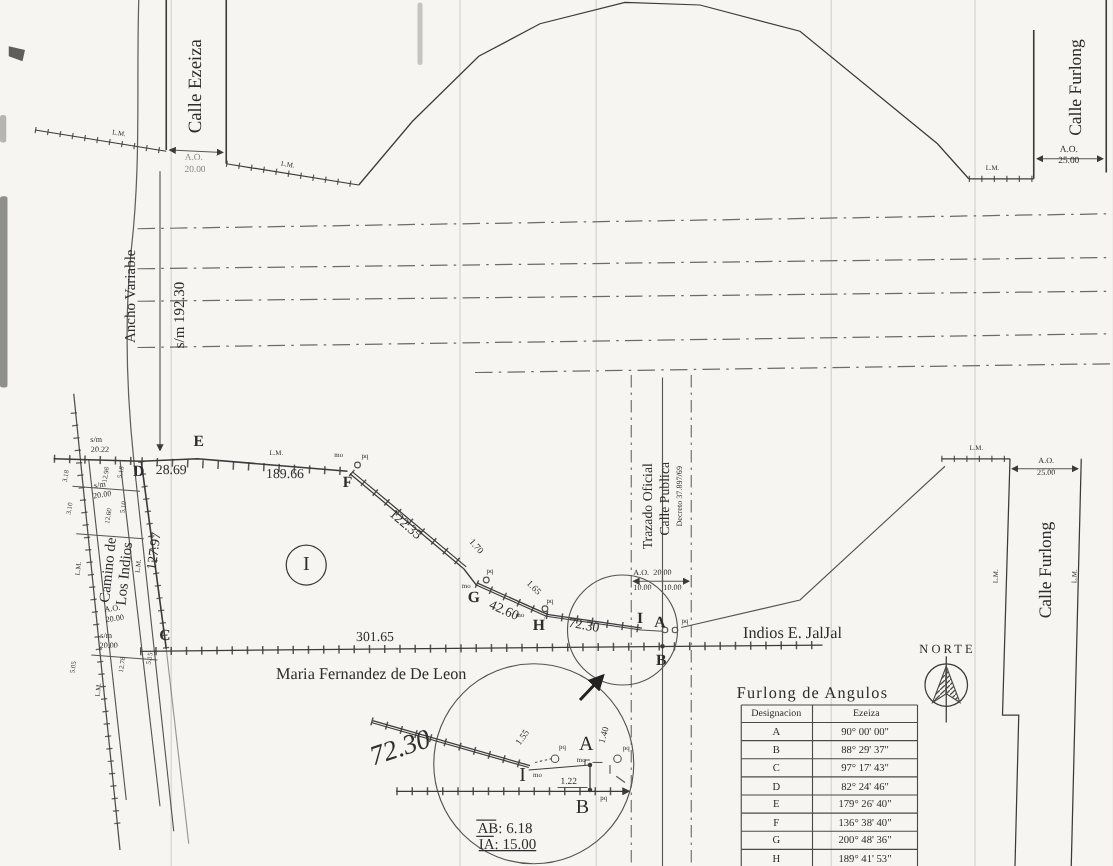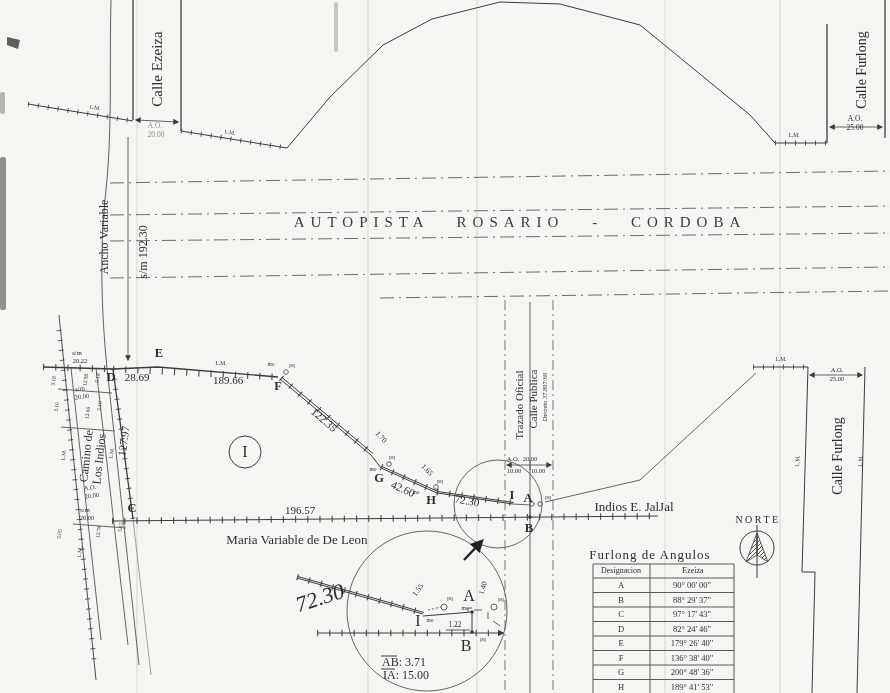--- a/index.html
+++ b/index.html
@@ -223,21 +223,20 @@
   <div class="t f7 faded" style="left:156px;top:135px;">20.00</div>
 
   <div class="t f14" style="left:862px;top:70px;transform:translate(-50%,-50%) rotate(-90deg);">Calle Furlong</div>
   <div class="t f7" style="left:855px;top:119px;">A.O.</div>
   <div class="t f7" style="left:855px;top:128px;">25.00</div>
 
   <div class="t f5" style="left:95px;top:108px;transform:translate(-50%,-50%) rotate(8deg);">L.M.</div>
   <div class="t f5" style="left:230px;top:133px;transform:translate(-50%,-50%) rotate(9deg);">L.M.</div>
   <div class="t f5" style="left:794px;top:136px;">L.M.</div>
 
-  <div class="t f15 title" style="left:520px;top:222px;">AUTOPISTA ROSARIO - CORDOBA</div>
   <div class="t f12" style="left:104px;top:237px;transform:translate(-50%,-50%) rotate(-90deg);">Ancho Variable</div>
   <div class="t f12" style="left:143px;top:252px;transform:translate(-50%,-50%) rotate(-90deg);">s/m 192.30</div>
 
   <div class="t f6" style="left:77px;top:353px;">s/m</div>
   <div class="t f6" style="left:80px;top:361px;">20.22</div>
   <div class="t f6" style="left:80px;top:389px;transform:translate(-50%,-50%) rotate(-8deg);">s/m</div>
   <div class="t f6" style="left:82px;top:397px;transform:translate(-50%,-50%) rotate(-8deg);">20.00</div>
   <div class="t f12" style="left:86px;top:456px;transform:translate(-50%,-50%) rotate(-84deg);">Camino de</div>
   <div class="t f12" style="left:99px;top:459px;transform:translate(-50%,-50%) rotate(-84deg);">Los Indios</div>
   <div class="t f6" style="left:90px;top:488px;transform:translate(-50%,-50%) rotate(-8deg);">A.O.</div>
@@ -276,26 +275,26 @@
   <div class="t f7" style="left:427px;top:470px;transform:translate(-50%,-50%) rotate(45deg);">1.65</div>
   <div class="t f5" style="left:440px;top:482px;">pq</div>
   <div class="t f5" style="left:416px;top:493px;">mo</div>
   <div class="t pt" style="left:431px;top:500px;">H</div>
   <div class="t f11" style="left:467px;top:501px;transform:translate(-50%,-50%) rotate(10deg);">72.30</div>
   <div class="t pt" style="left:512px;top:495px;">I</div>
   <div class="t pt" style="left:528px;top:498px;">A</div>
   <div class="t pt" style="left:529px;top:528px;">B</div>
   <div class="t f5" style="left:548px;top:498px;">pq</div>
   <div class="t pt" style="left:132px;top:508px;">C</div>
-  <div class="t f11" style="left:300px;top:510px;">196.57</div>
+  <div class="t f11" style="left:300px;top:510px;">301.65</div>
   <div class="t f11" style="left:124px;top:441px;transform:translate(-50%,-50%) rotate(-82deg);">127.97</div>
 
   <div class="t f16" style="left:245px;top:452px;">I</div>
 
-  <div class="t f13" style="left:297px;top:539px;">Maria Variable de De Leon</div>
+  <div class="t f13" style="left:297px;top:539px;">Maria Fernandez de De Leon</div>
   <div class="t f13" style="left:634px;top:506px;">Indios E. JalJal</div>
 
   <div class="t f11" style="left:519px;top:405px;transform:translate(-50%,-50%) rotate(-90deg);">Trazado Oficial</div>
   <div class="t f11" style="left:533px;top:399px;transform:translate(-50%,-50%) rotate(-90deg);">Calle Publica</div>
   <div class="t f6" style="left:545px;top:397px;transform:translate(-50%,-50%) rotate(-90deg);">Decreto 37.897/69</div>
   <div class="t f6" style="left:513px;top:459px;">A.O.</div>
   <div class="t f6" style="left:530px;top:459px;">20.00</div>
   <div class="t f6" style="left:514px;top:471px;">10.00</div>
   <div class="t f6" style="left:538px;top:471px;">10.00</div>
 
@@ -313,22 +312,22 @@
   <div class="t f16" style="left:469px;top:596px;">A</div>
   <div class="t f7" style="left:483px;top:588px;transform:translate(-50%,-50%) rotate(-75deg);">1.40</div>
   <div class="t f5" style="left:450px;top:599px;">pq</div>
   <div class="t f5" style="left:501px;top:600px;">pq</div>
   <div class="t f16" style="left:418px;top:621px;">I</div>
   <div class="t f5" style="left:430px;top:621px;">mo</div>
   <div class="t f5" style="left:465px;top:609px;">mo</div>
   <div class="t f7" style="left:455px;top:625px;">1.22</div>
   <div class="t f16" style="left:466px;top:646px;">B</div>
   <div class="t f5" style="left:483px;top:640px;">pq</div>
-  <div class="t f12" style="left:404px;top:662px;">AB: 3.71</div>
-  <div class="t f12" style="left:406px;top:675px;">IA: 15.00</div>
+  <div class="t f12" style="left:404px;top:662px;">AB: 6.18</div>
+  <div class="t f12" style="left:406px;top:675px;text-decoration:underline;">IA: 15.00</div>
 
   <div class="t f13 ls1" style="left:650px;top:554px;">Furlong de Angulos</div>
   <div class="t f8" style="left:621px;top:571px;">Designacion</div>
   <div class="t f8" style="left:693px;top:571px;">Ezeiza</div>
 
   <div class="t f9" style="left:621px;top:585px;">A</div>
   <div class="t f9" style="left:692px;top:585px;">90° 00' 00"</div>
   <div class="t f9" style="left:621px;top:600px;">B</div>
   <div class="t f9" style="left:692px;top:600px;">88° 29' 37"</div>
   <div class="t f9" style="left:621px;top:614px;">C</div>

